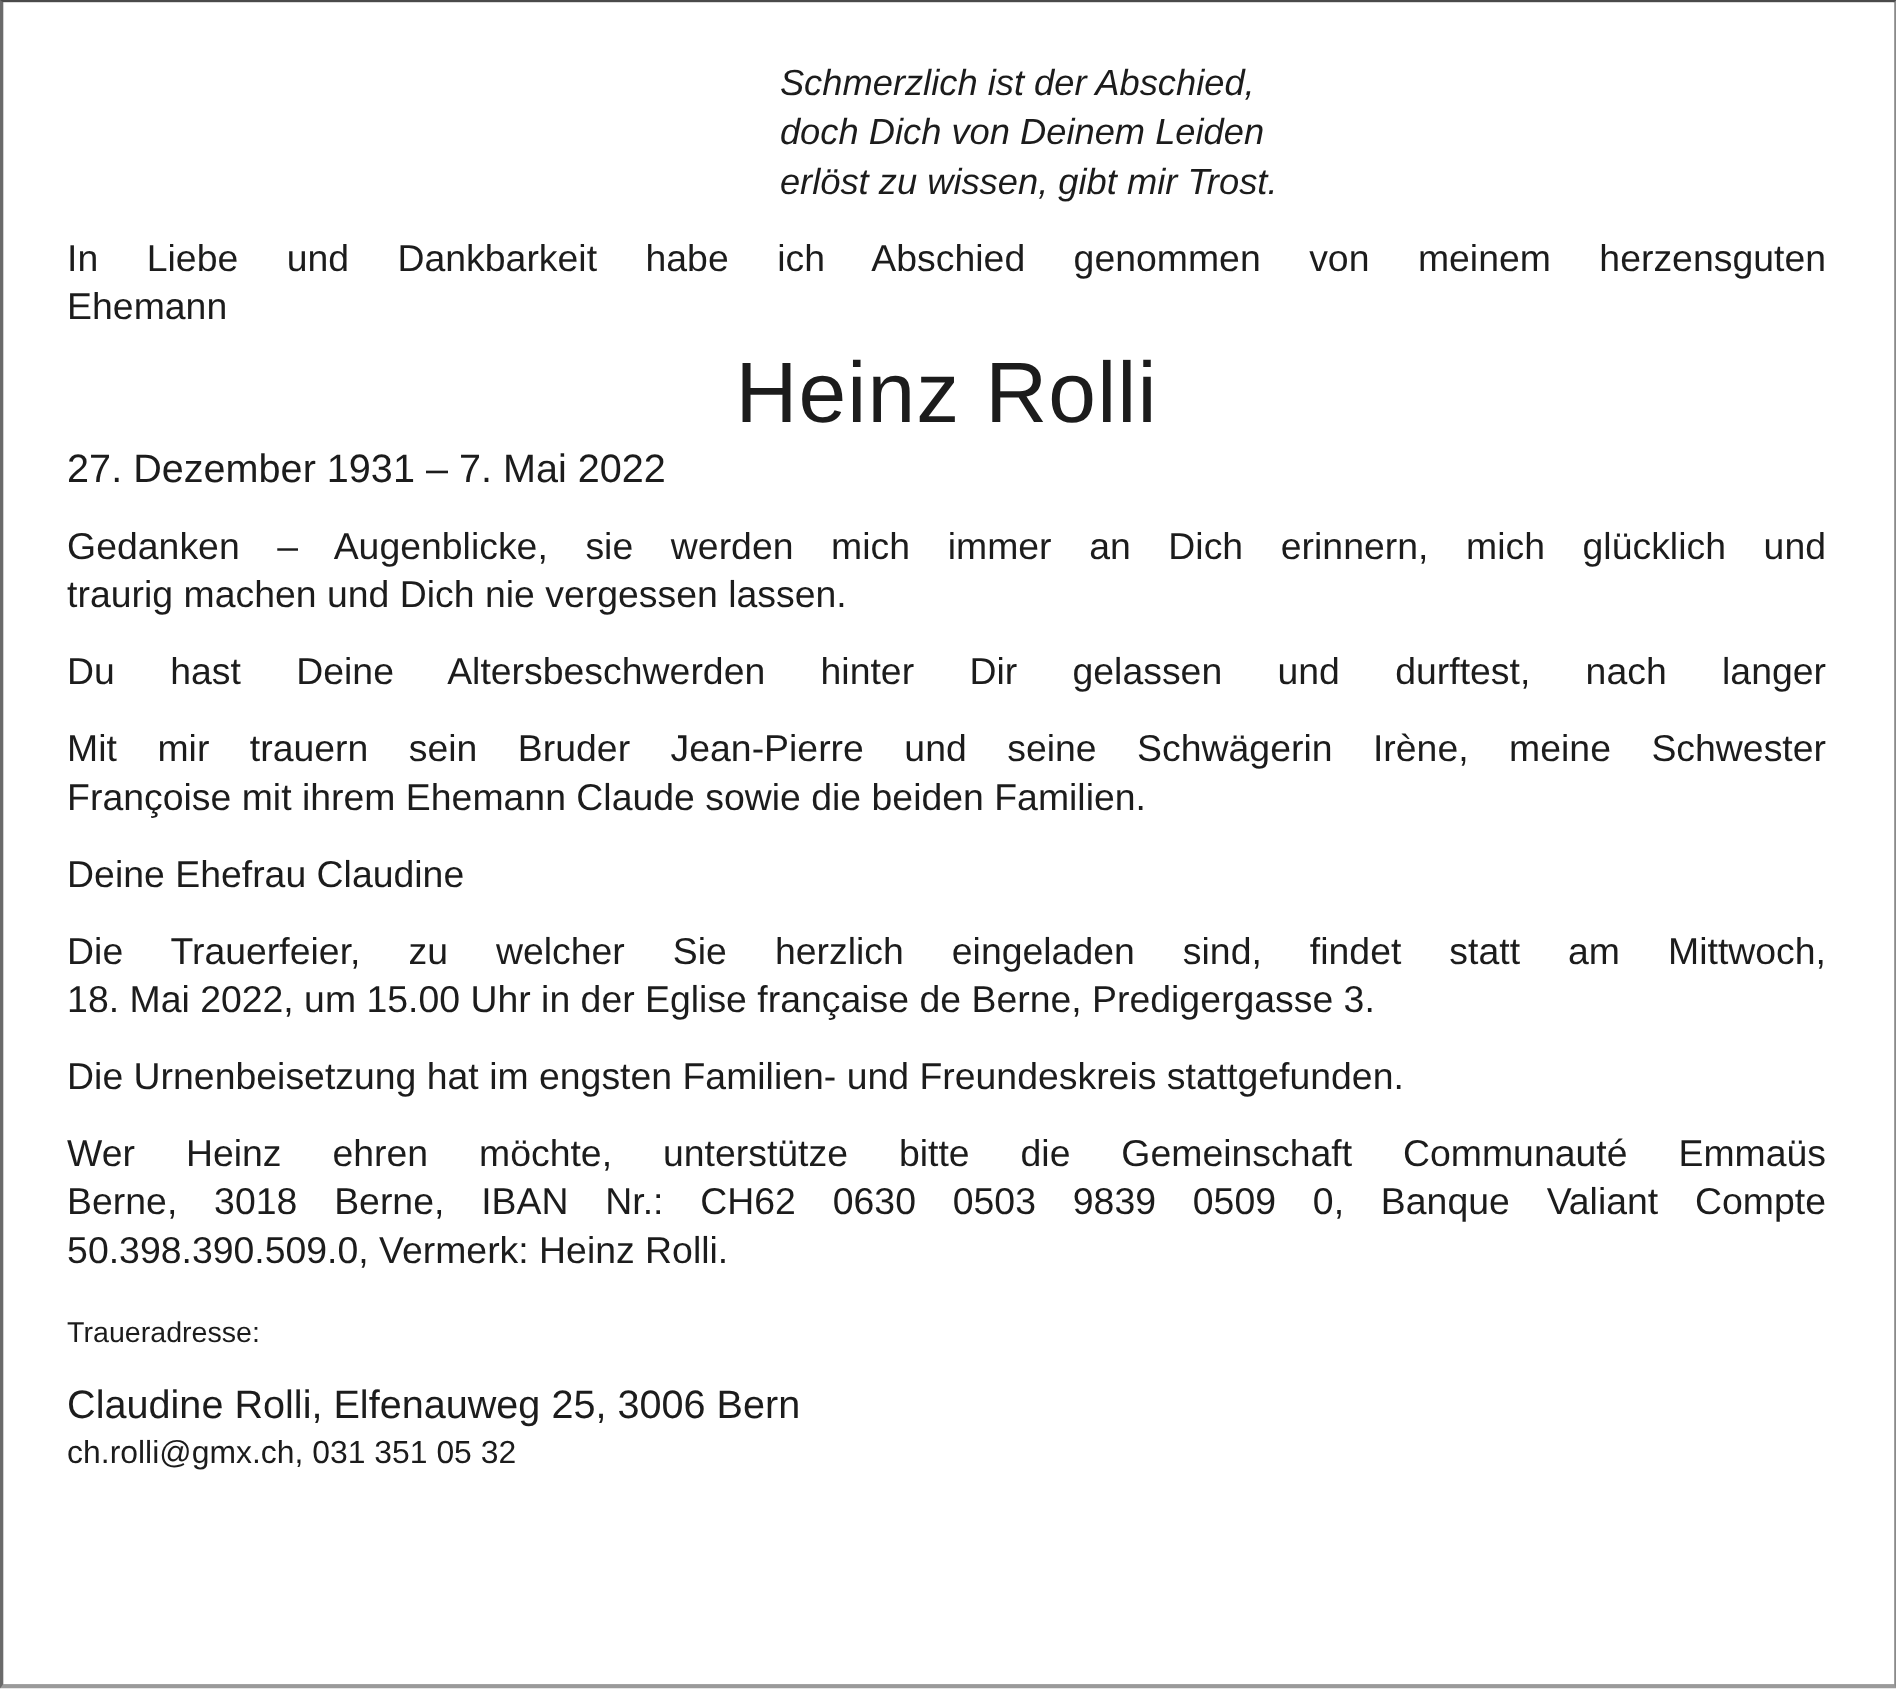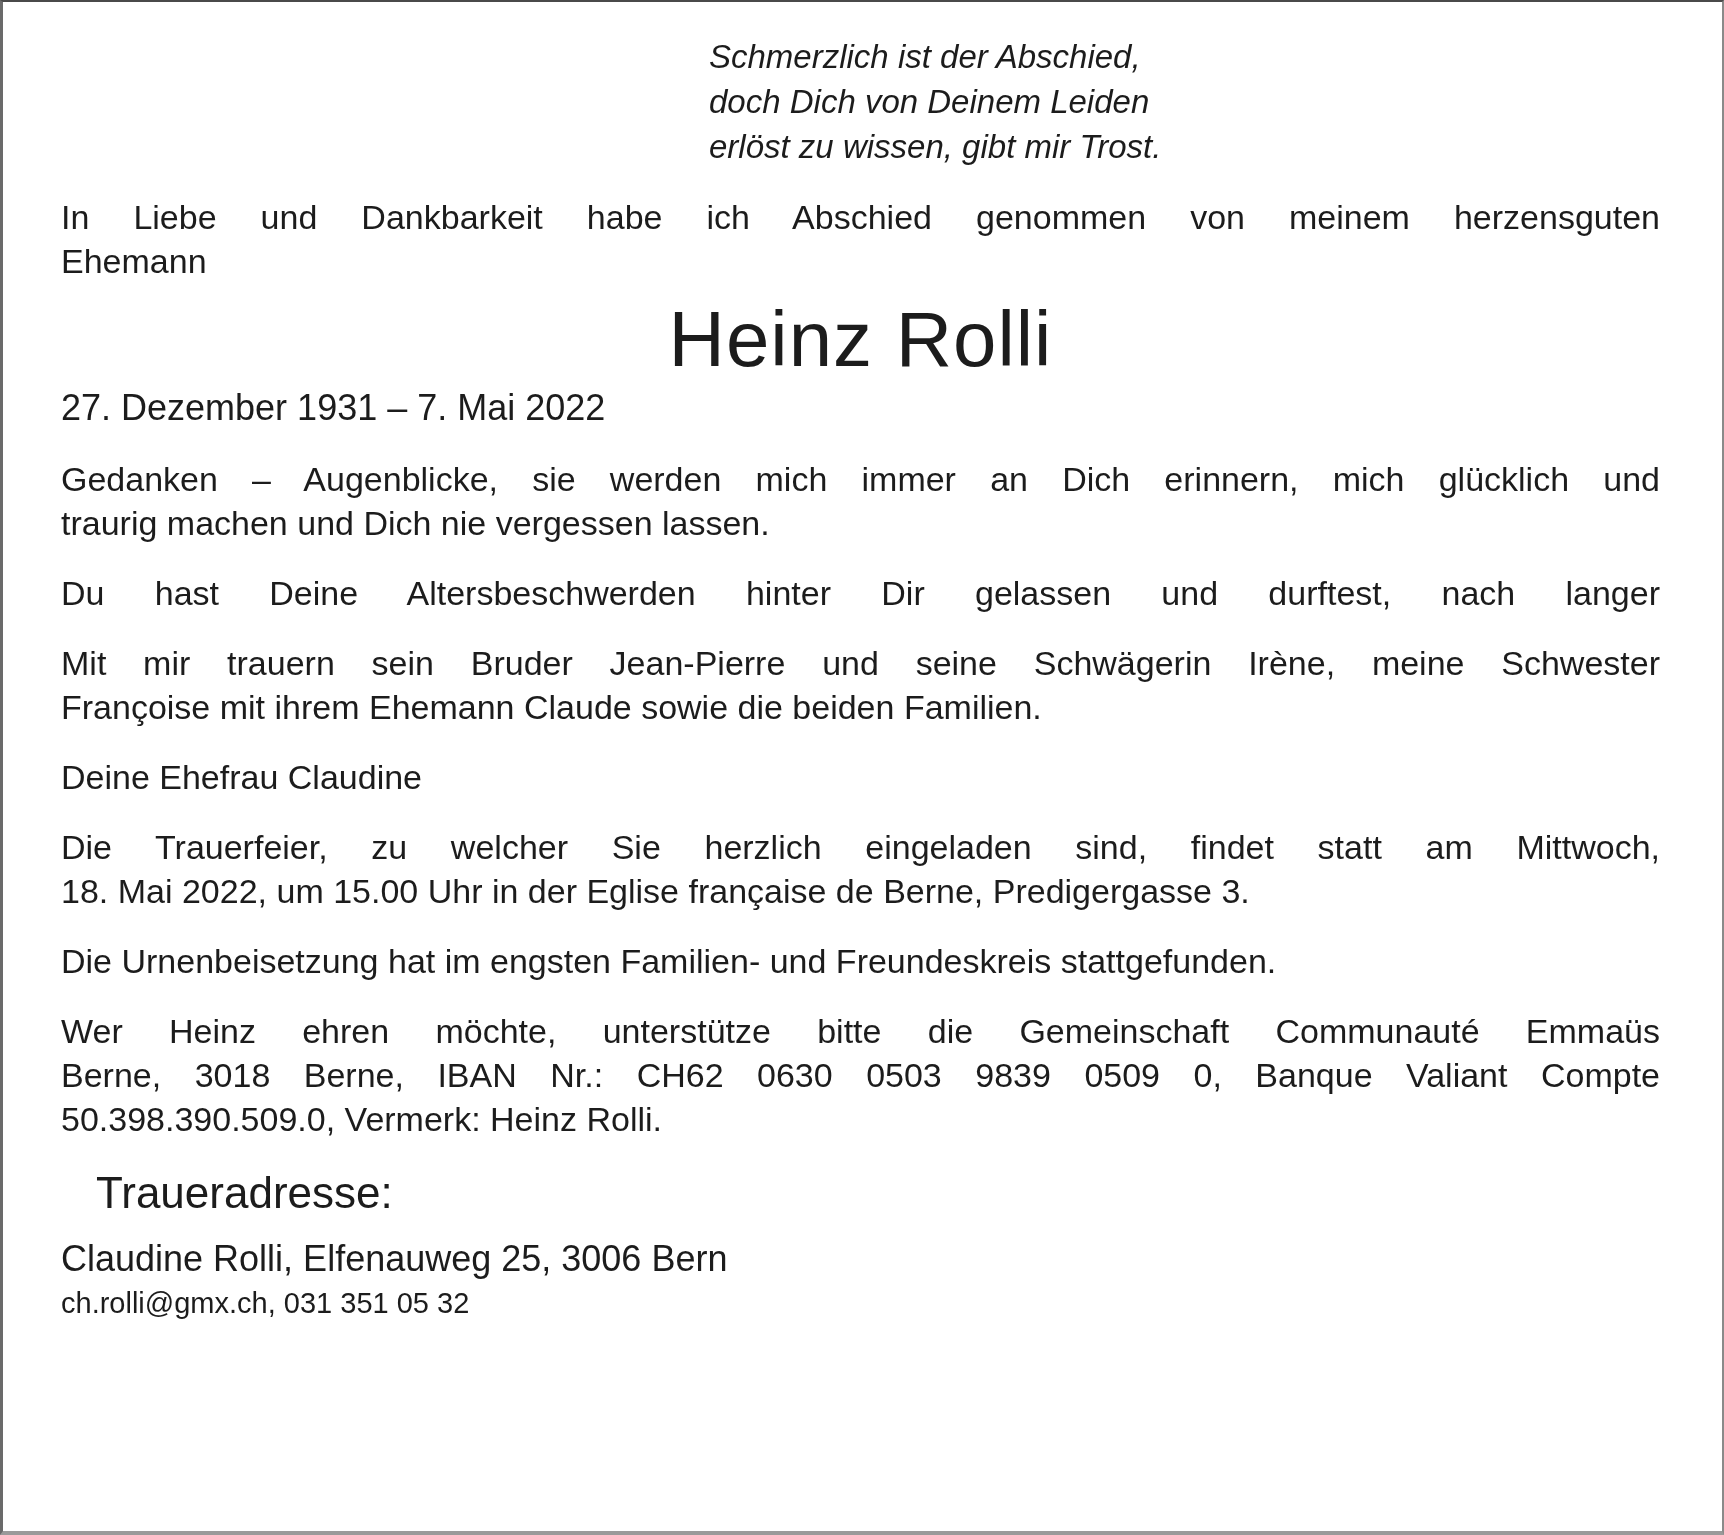--- a/index.html
+++ b/index.html
@@ -10,21 +10,21 @@
   .page {
     position: relative;
     width: 1724px;
     height: 1535px;
     box-sizing: border-box;
     background: #ffffff;
     border-top: 2px solid #4a4a4a;
     border-left: 3px solid #6a6a6a;
     border-right: 2px solid #8a8a8a;
     border-bottom: 4px solid #9a9a9a;
-    padding: 28px 62px 30px 58px;
+    padding: 46px 62px 30px 58px;
     font-family: "Liberation Sans", sans-serif;
     color: #1c1c1c;
     overflow: hidden;
   }
   .epigraph {
     margin: 4px 0 0 648px;
     font-style: italic;
     font-size: 33px;
     line-height: 45px;
   }
@@ -56,23 +56,22 @@
     text-align: left;
   }
   .signature {
     margin-top: 26px;
     font-size: 34px;
     line-height: 44px;
     text-align: left;
   }
   .address-label {
     margin-top: 30px;
-    font-size: 44px;
+    font-size: 26px;
     line-height: 44px;
-    margin-left: 35px;
   }
   .address-line {
     margin-top: 22px;
     font-size: 36px;
     line-height: 44px;
   }
   .contact-line {
     margin-top: 2px;
     font-size: 29px;
     line-height: 40px;

